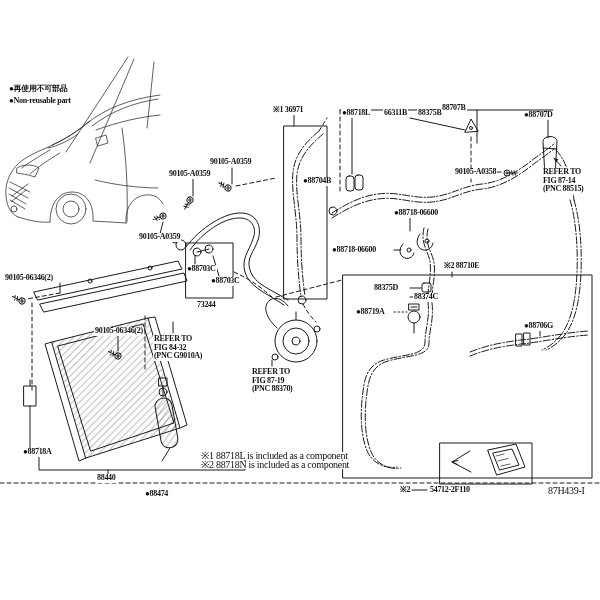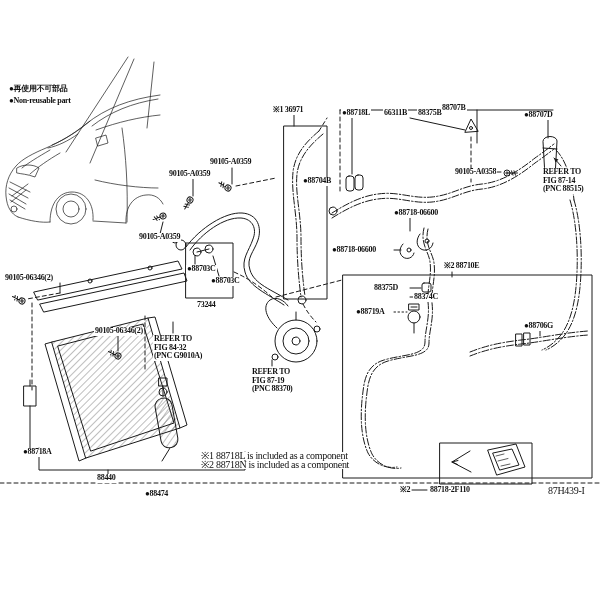--- a/index.html
+++ b/index.html
@@ -230,17 +230,17 @@
       <div class="lbl" style="left: 355px; top: 308px;">●88719A</div>
       <div class="lbl" style="left: 523px; top: 322px;">●88706G</div>
       <div class="lbl" style="left: 4px; top: 274px;">90105-06346(2)</div>
       <div class="lbl" style="left: 94px; top: 327px;">90105-06346(2)</div>
       <div class="lbl" style="left: 22px; top: 448px;">●88718A</div>
       <div class="lbl" style="left: 96px; top: 474px;">88440</div>
       <div class="lbl" style="left: 144px; top: 458px; margin-top: 32px;">●88474</div>
       <div class="lbl small" style="left: 200px; top: 452px;">※1 88718L is included as a component</div>
       <div class="lbl small" style="left: 200px; top: 461px;">※2 88718N is included as a component</div>
       <div class="lbl" style="left: 399px; top: 486px;">※2</div>
-      <div class="lbl" style="left: 429px; top: 486px;">88718-2F110</div>
+      <div class="lbl" style="left: 429px; top: 486px;">54712-2F110</div>
       <div class="lbl small" style="left: 547px; top: 487px;">87H439-I</div>
     </div>
 
 </div>
 
 </body></html>

